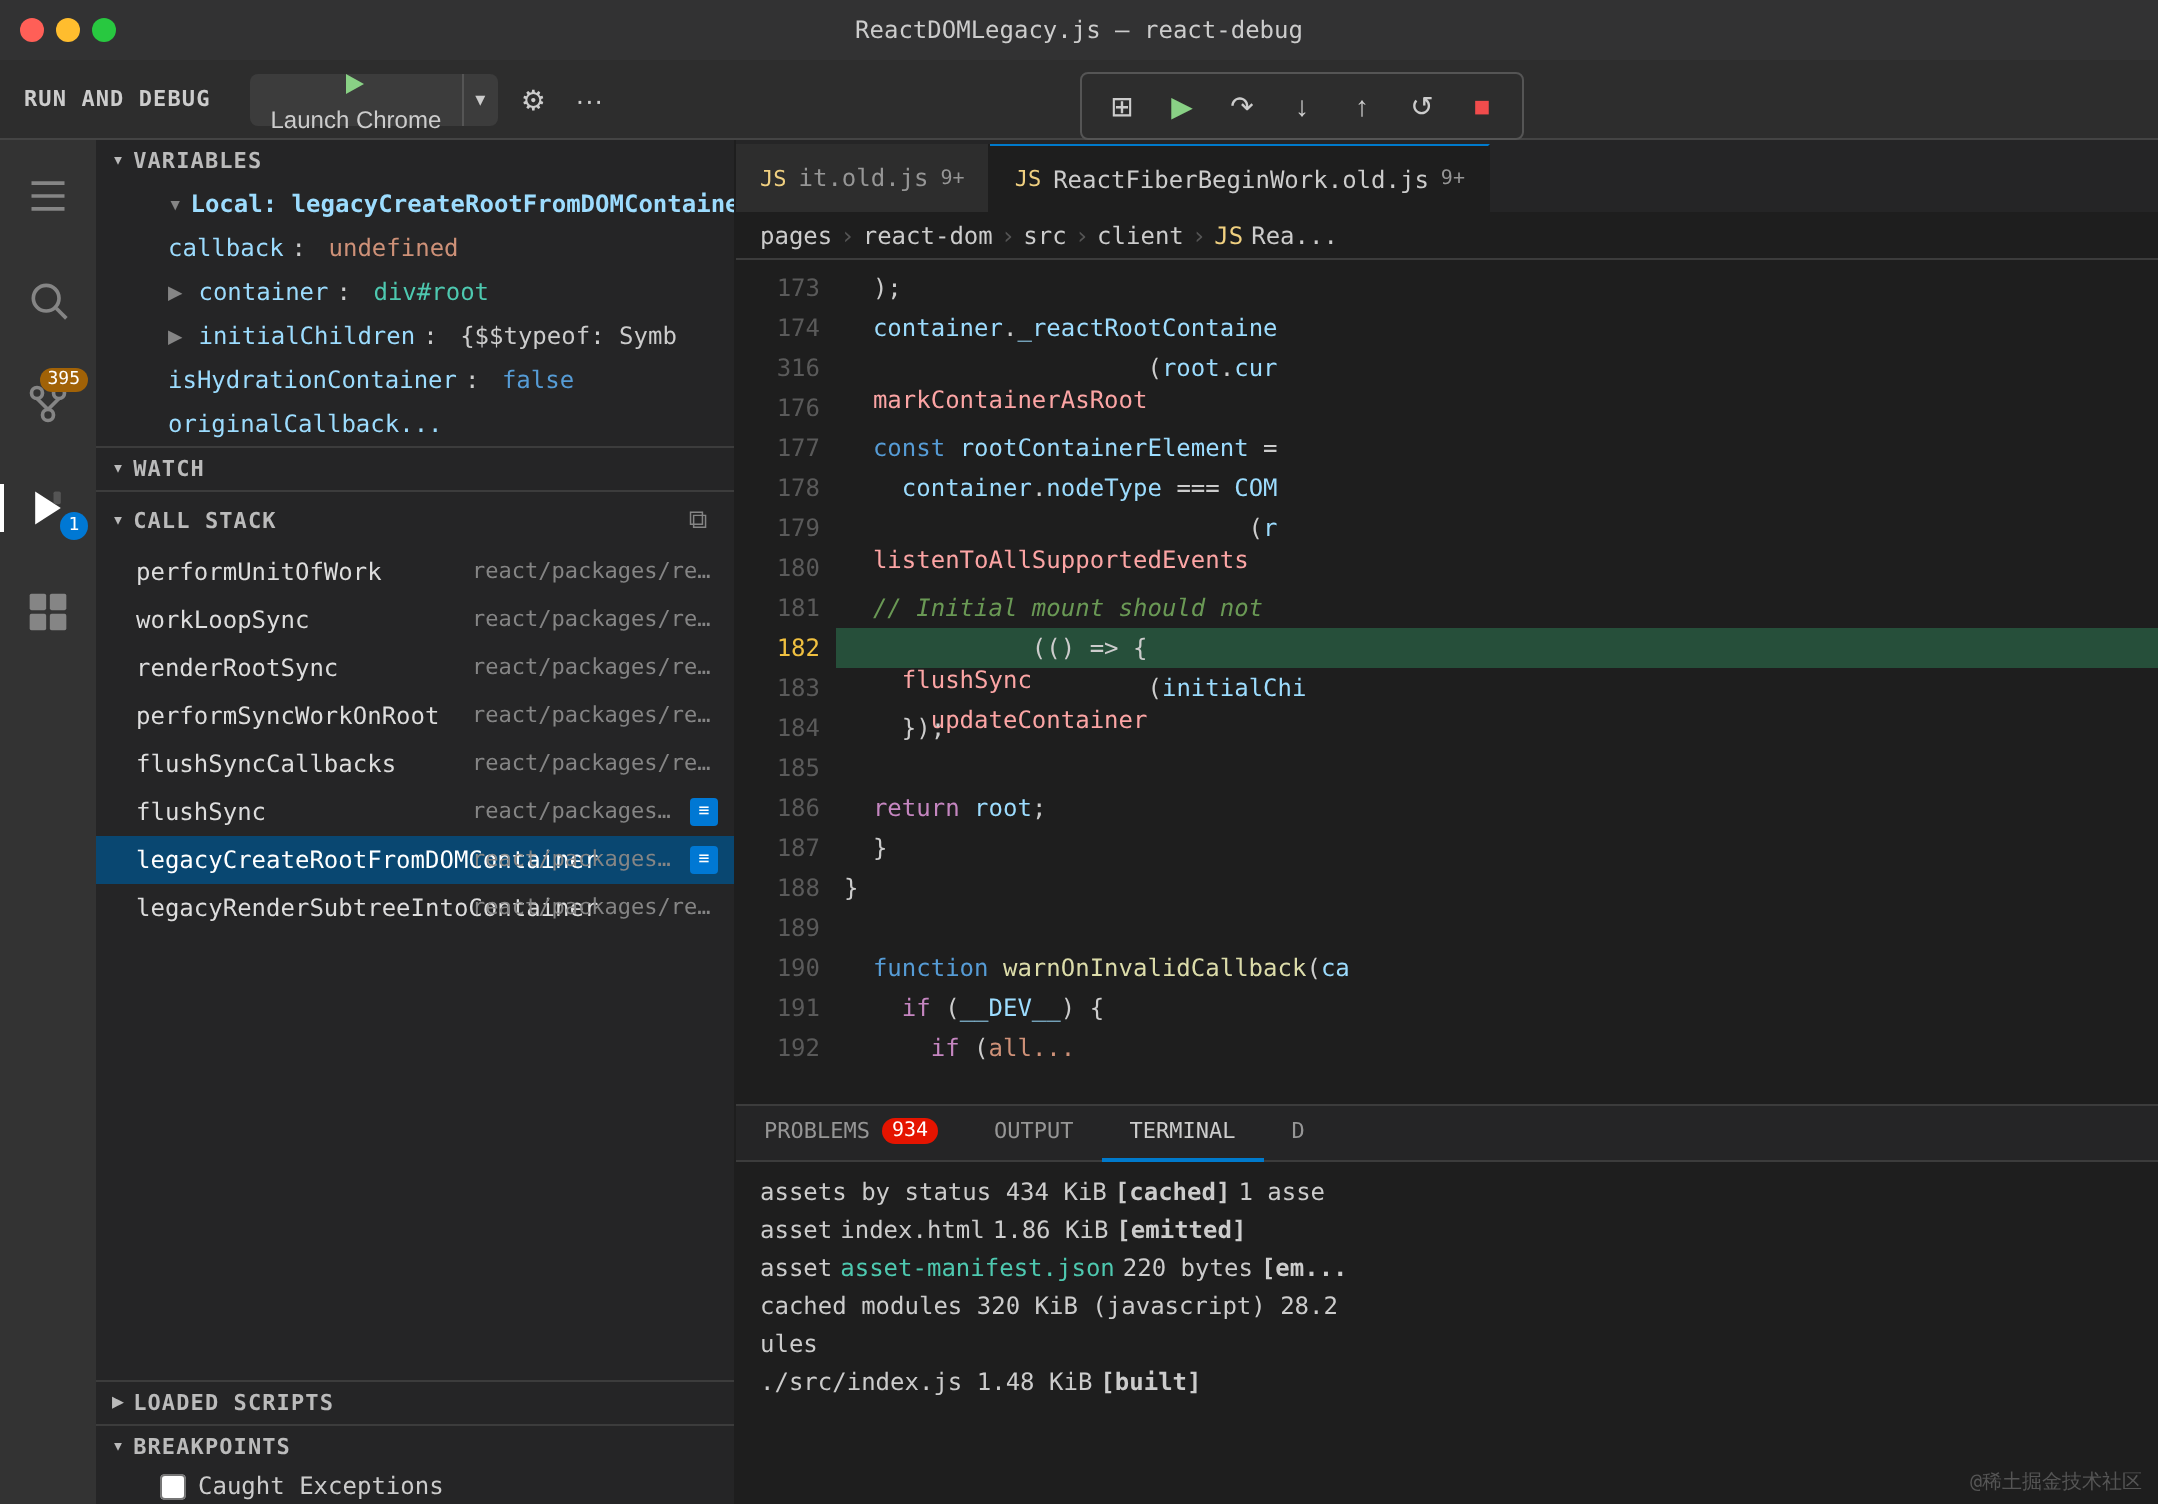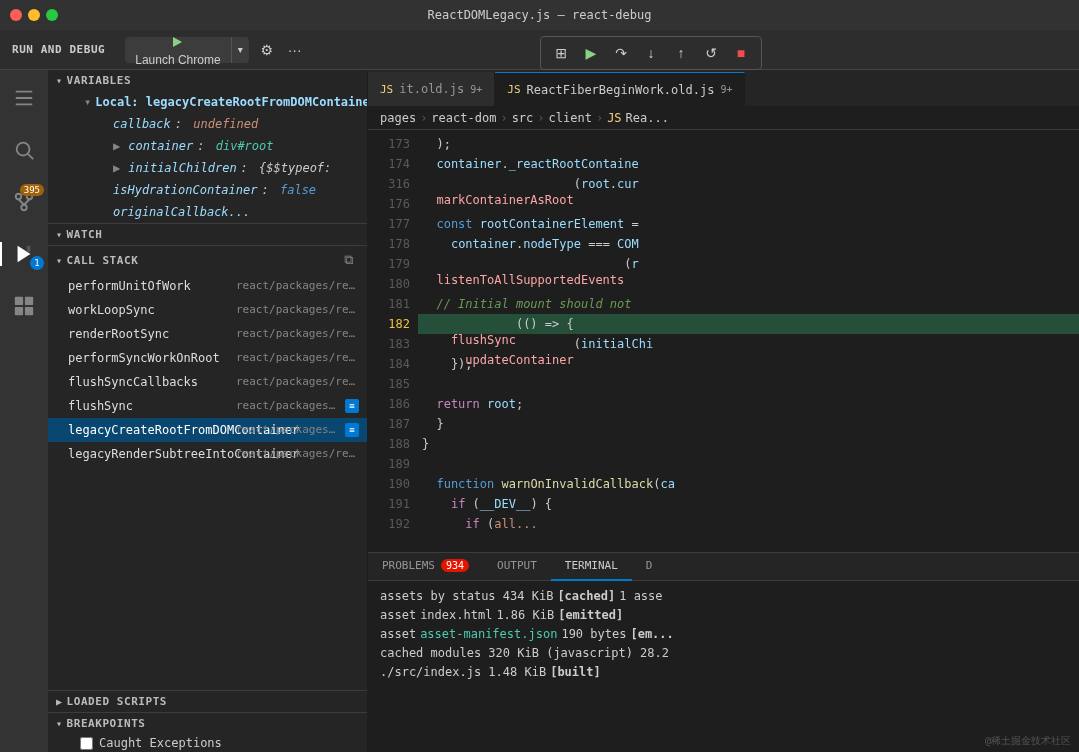--- a/index.html
+++ b/index.html
@@ -241,21 +241,21 @@
       padding: 1px 8px 1px 24px;
       display: flex;
       align-items: flex-start;
       gap: 4px;
       white-space: nowrap;
       overflow: hidden;
       text-overflow: ellipsis;
       line-height: 20px;
     }
     .var-item.indent1 { padding-left: 36px; }
-    .var-item.indent2 { padding-left: 65px; font-style: italic; }
+    .var-item.indent2 { padding-left: 36px; }
     .var-expand { color: #858585; cursor: pointer; }
     .var-name { color: #9cdcfe; }
     .var-colon { color: #ccc; }
     .var-value { color: #ce9178; text-align: center; }
     .var-key { color: #9cdcfe; font-weight: 600; }
 
     
     .watch-section {
       border-top: 1px solid #3c3c3c;
     }
@@ -791,25 +791,28 @@
         </div>
         <div class="term-line">
           <span class="term-white">asset </span>
             <span class="term-white">index.html</span>
             <span class="term-white"> 1.86 KiB </span>
             <span class="term-bold">[emitted]</span>
         </div>
         <div class="term-line">
           <span class="term-white">asset </span>
             <span class="term-green">asset-manifest.json</span>
-            <span class="term-white"> 190 bytes </span>
+            <span class="term-white"> 220 bytes </span>
             <span class="term-bold">[em...</span>
         </div>
         <div class="term-line">
           <span class="term-white">cached modules 320 KiB (javascript) 28.2</span>
+        </div>
+        <div class="term-line">
+          <span class="term-white">ules</span>
         </div>
         <div class="term-line">
           <span class="term-white">./src/index.js 1.48 KiB </span>
             <span class="term-bold">[built]</span>
         </div>
       </div>
     </div>
 
     <div class="watermark">@稀土掘金技术社区</div>
   </div>

